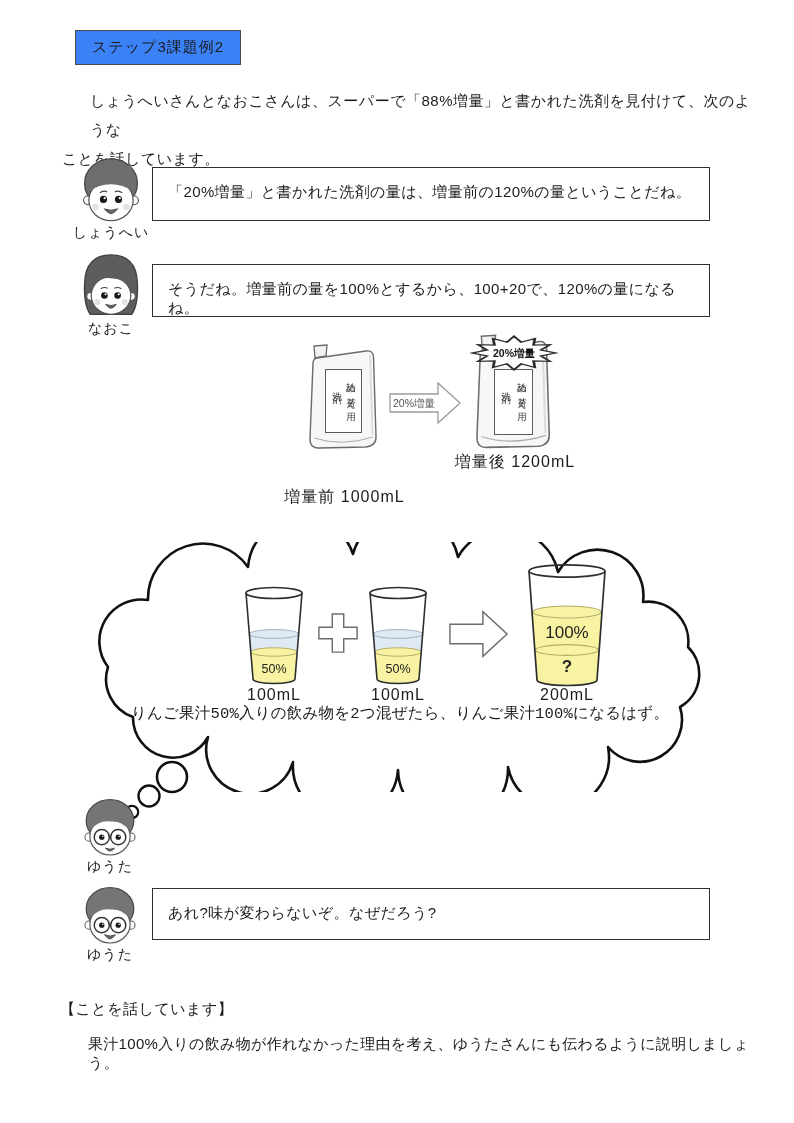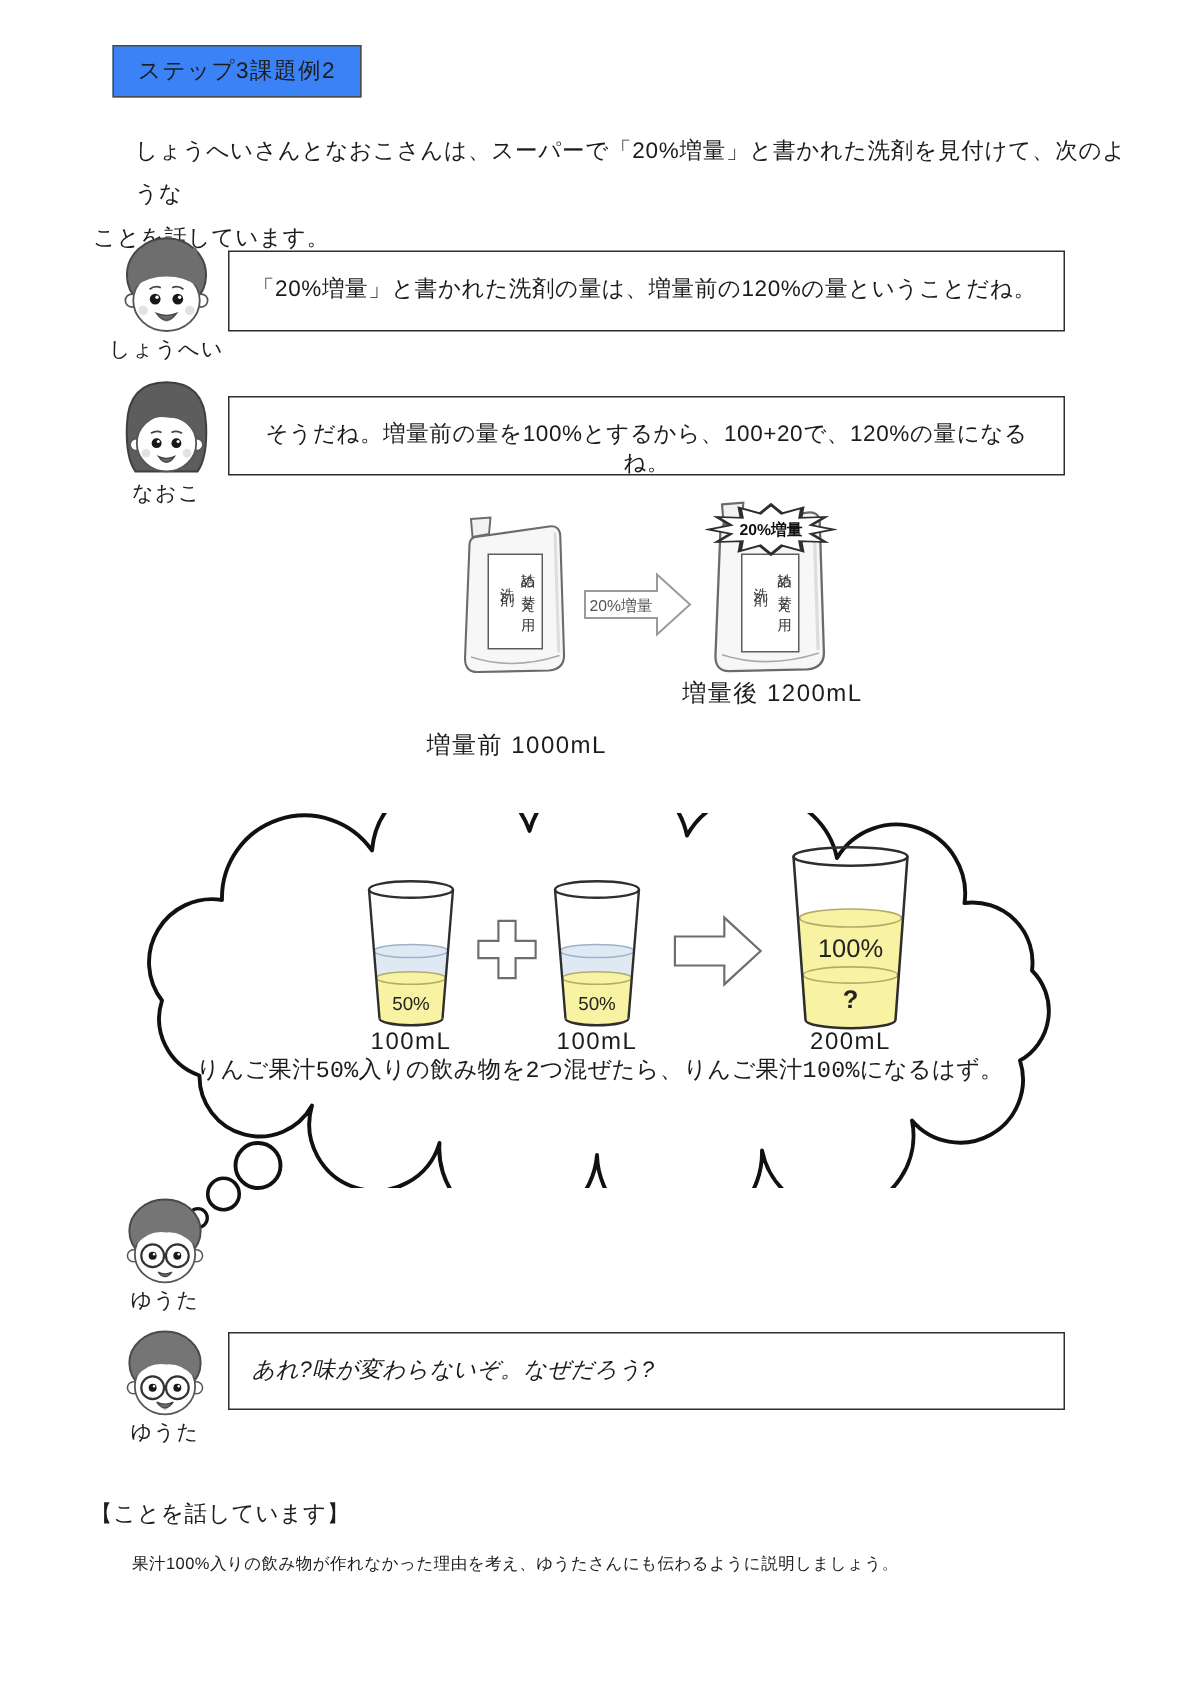--- a/index.html
+++ b/index.html
@@ -34,34 +34,34 @@
   }
   .vcol { position:absolute; writing-mode:vertical-rl; font-size:9.5px; letter-spacing:2px; color:#333; }
   .caption { position:absolute; font-size:16px; letter-spacing:1px; text-align:center; }
 
   
   .cloud-caption { position:absolute; font-size:16px; letter-spacing:1px; text-align:center; width:90px; }
   .cloud-text { position:absolute; left:98px; top:703px; width:604px; text-align:center; font-size:15.5px; letter-spacing:.2px;font-family:Liberation Mono, monospace; }
 
   
   .mission-head { position:absolute; left:60px; top:1000px; font-size:15px; letter-spacing:.5px; }
-  .mission-text { position:absolute; left:60px; top:1035px; width:700px; font-size:11px; letter-spacing:.3px; padding-left:28px; box-sizing:border-box; }
+  .mission-text { position:absolute; left:60px; top:1035px; width:700px; font-size:15px; letter-spacing:.3px; padding-left:28px; box-sizing:border-box; }
 
   svg { display:block; }
   svg text { font-family:"Liberation Sans","DejaVu Sans",sans-serif; }
 </style>
 </head>
 <body>
 
 <div class="page">
 
   <div class="title-box">ステップ3課題例2</div>
 
   <div class="para" style="left:62px; top:86px; width:700px;">
-    <div class="indent">しょうへいさんとなおこさんは、スーパーで「20%増量」と書かれた洗剤を見付けて、次のような</div>
+    <div class="indent">しょうへいさんとなおこさんは、スーパーで「88%増量」と書かれた洗剤を見付けて、次のような</div>
     <div>ことを話しています。</div>
   </div>
 
   <div class="abs" style="left:78px; top:156px;">
     <svg width="66" height="68" viewBox="0 0 70 72">
       <ellipse cx="35" cy="29" rx="28" ry="26" fill="#6e6e6e" stroke="#474747" stroke-width="1.4"></ellipse>
       <path d="M10,22 L16,10 L22,16 L28,5 L34,13 L42,4 L47,14 L56,9 L58,20" fill="#6e6e6e" stroke="none"></path>
       <circle cx="10.5" cy="47" r="4.6" fill="#fff" stroke="#555" stroke-width="1.2"></circle>
       <circle cx="59.5" cy="47" r="4.6" fill="#fff" stroke="#555" stroke-width="1.2"></circle>
       <ellipse cx="35" cy="47" rx="23.5" ry="21.5" fill="#fff" stroke="#555" stroke-width="1.3"></ellipse>
@@ -95,21 +95,21 @@
       <circle cx="28" cy="46" r="3.5" fill="#181818"></circle>
       <circle cx="42" cy="46" r="3.5" fill="#181818"></circle>
       <circle cx="29.2" cy="44.8" r="1.1" fill="#fff"></circle>
       <circle cx="43.2" cy="44.8" r="1.1" fill="#fff"></circle>
       <circle cx="20.5" cy="53" r="3.1" fill="#e2e2e2"></circle>
       <circle cx="49.5" cy="53" r="3.1" fill="#e2e2e2"></circle>
       <path d="M29.5,55.5 Q35,63.5 40.5,55.5 Q35,58 29.5,55.5 Z" fill="#6a6a6a" stroke="#444" stroke-width="1"></path>
     </svg>
   </div>
   <div class="char-name" style="left:61px; top:320px;">なおこ</div>
-  <div class="speech-box" style="top:264px; height:53px;text-align:center;">
+  <div class="speech-box" style="top:264px; height:53px;">
     <span>そうだね。増量前の量を100%とするから、100+20で、120%の量になるね。</span>
   </div>
 
   <div class="abs" style="left:300px; top:343px; width:84px; height:112px;">
     <svg width="84" height="112" viewBox="0 0 84 112">
       <polygon points="14,3 27,2 26,13 15,15" fill="#f2f2f2" stroke="#6b6b6b" stroke-width="1.3"></polygon>
       <path d="M17,15 L66,8 Q73,7 73.5,14 L76,93 Q76.5,103 66,104 L19,105 Q10,105.5 10,96 L13,20 Q13.3,15.5 17,15 Z" fill="#f7f7f7" stroke="#6b6b6b" stroke-width="1.4"></path>
       <path d="M14,95 Q42,104 73,94" fill="none" stroke="#aaa" stroke-width="1"></path>
       <path d="M70,12 L72.5,92" fill="none" stroke="#ddd" stroke-width="2"></path>
     </svg>
@@ -267,20 +267,20 @@
       <path d="M34.3,45 L35.7,45" stroke="#333" stroke-width="1.6"></path>
       <circle cx="26" cy="45" r="2.9" fill="#181818"></circle>
       <circle cx="44" cy="45" r="2.9" fill="#181818"></circle>
       <circle cx="27" cy="44" r="0.9" fill="#fff"></circle>
       <circle cx="45" cy="44" r="0.9" fill="#fff"></circle>
       <path d="M29,55.5 Q35,64 41,55.5 Q35,58.5 29,55.5 Z" fill="#6a6a6a" stroke="#444" stroke-width="1"></path>
       <path d="M32,59.5 Q35,62 38,59.5 Q35,63 32,59.5 Z" fill="#b9b9b9"></path>
     </svg>
   </div>
   <div class="char-name" style="left:60px; top:946px;">ゆうた</div>
-  <div class="speech-box" style="top:888px; height:52px;font-style:italic;">
+  <div class="speech-box" style="top:888px; height:52px;">
     <span>あれ?味が変わらないぞ。なぜだろう?</span>
   </div>
 
   <div class="mission-head">【ことを話しています】</div>
   <div class="mission-text">果汁100%入りの飲み物が作れなかった理由を考え、ゆうたさんにも伝わるように説明しましょう。</div>
 
 </div>
 
 </body></html>

